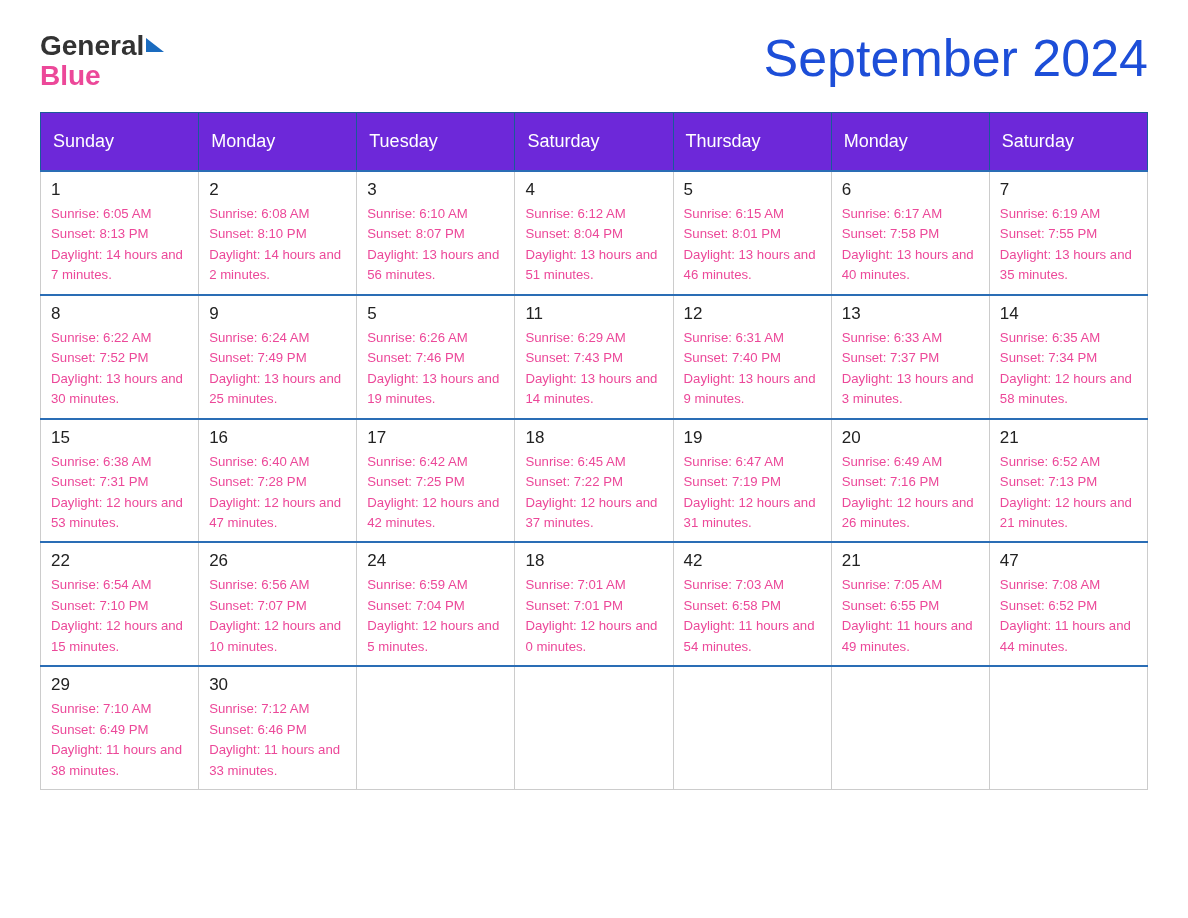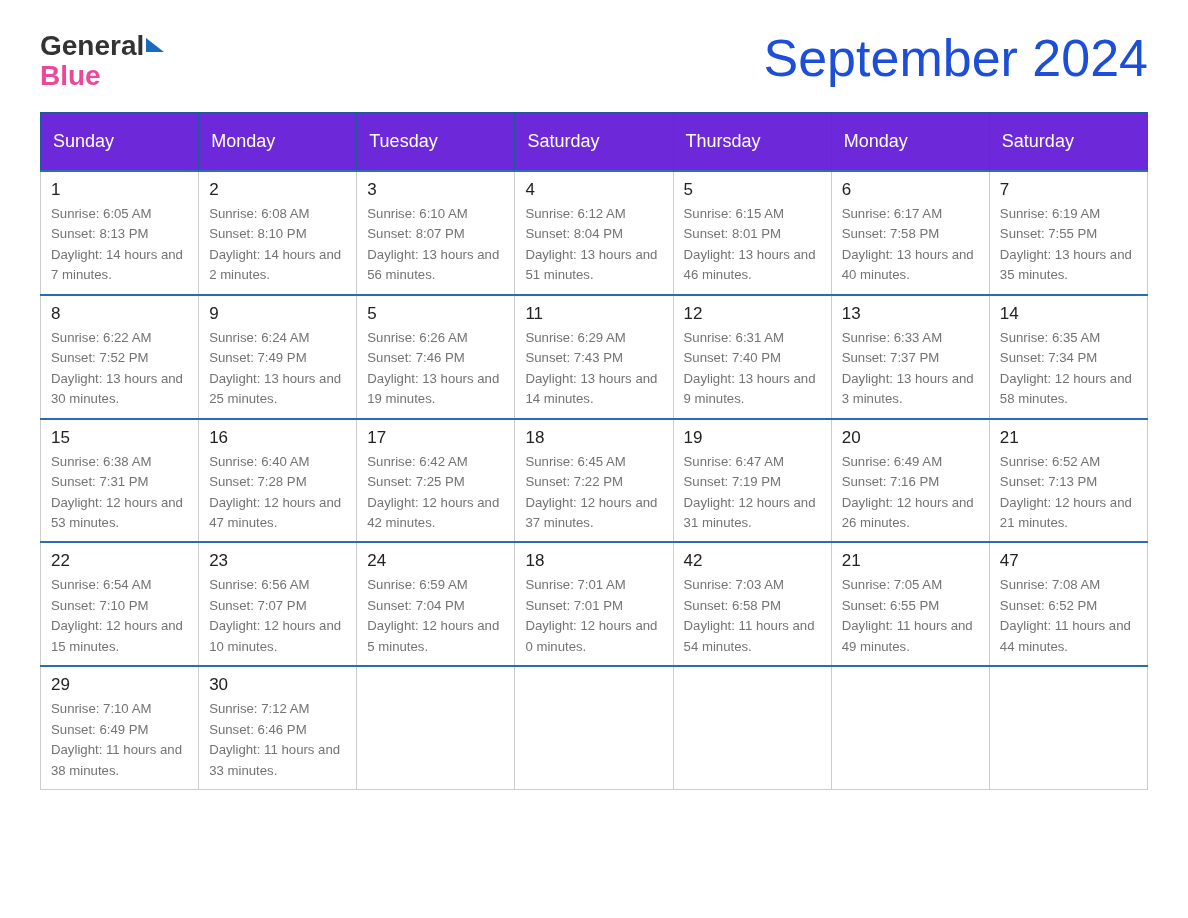--- a/index.html
+++ b/index.html
@@ -69,21 +69,21 @@
     .day-number {
       font-size: 17px;
       font-weight: normal;
       color: #222;
       display: block;
       margin-bottom: 4px;
     }
     .day-info {
       font-size: 13.2px;
       line-height: 1.55;
-      color: #737373;
+      color: #ec4899;
     }
     .empty-cell {
       background: #fff;
     }
     
     .logo-wrapper {
       display: flex;
       flex-direction: column;
     }
     .logo-top-row {
@@ -226,21 +226,21 @@
         <span class="day-number">21</span>
         <span class="day-info">Sunrise: 6:52 AM<br>Sunset: 7:13 PM<br>Daylight: 12 hours and 21 minutes.</span>
       </td>
       </tr>
       <tr>
         <td>
         <span class="day-number">22</span>
         <span class="day-info">Sunrise: 6:54 AM<br>Sunset: 7:10 PM<br>Daylight: 12 hours and 15 minutes.</span>
       </td>
         <td>
-        <span class="day-number">23</span>
+        <span class="day-number">26</span>
         <span class="day-info">Sunrise: 6:56 AM<br>Sunset: 7:07 PM<br>Daylight: 12 hours and 10 minutes.</span>
       </td>
         <td>
         <span class="day-number">24</span>
         <span class="day-info">Sunrise: 6:59 AM<br>Sunset: 7:04 PM<br>Daylight: 12 hours and 5 minutes.</span>
       </td>
         <td>
         <span class="day-number">18</span>
         <span class="day-info">Sunrise: 7:01 AM<br>Sunset: 7:01 PM<br>Daylight: 12 hours and 0 minutes.</span>
       </td>

